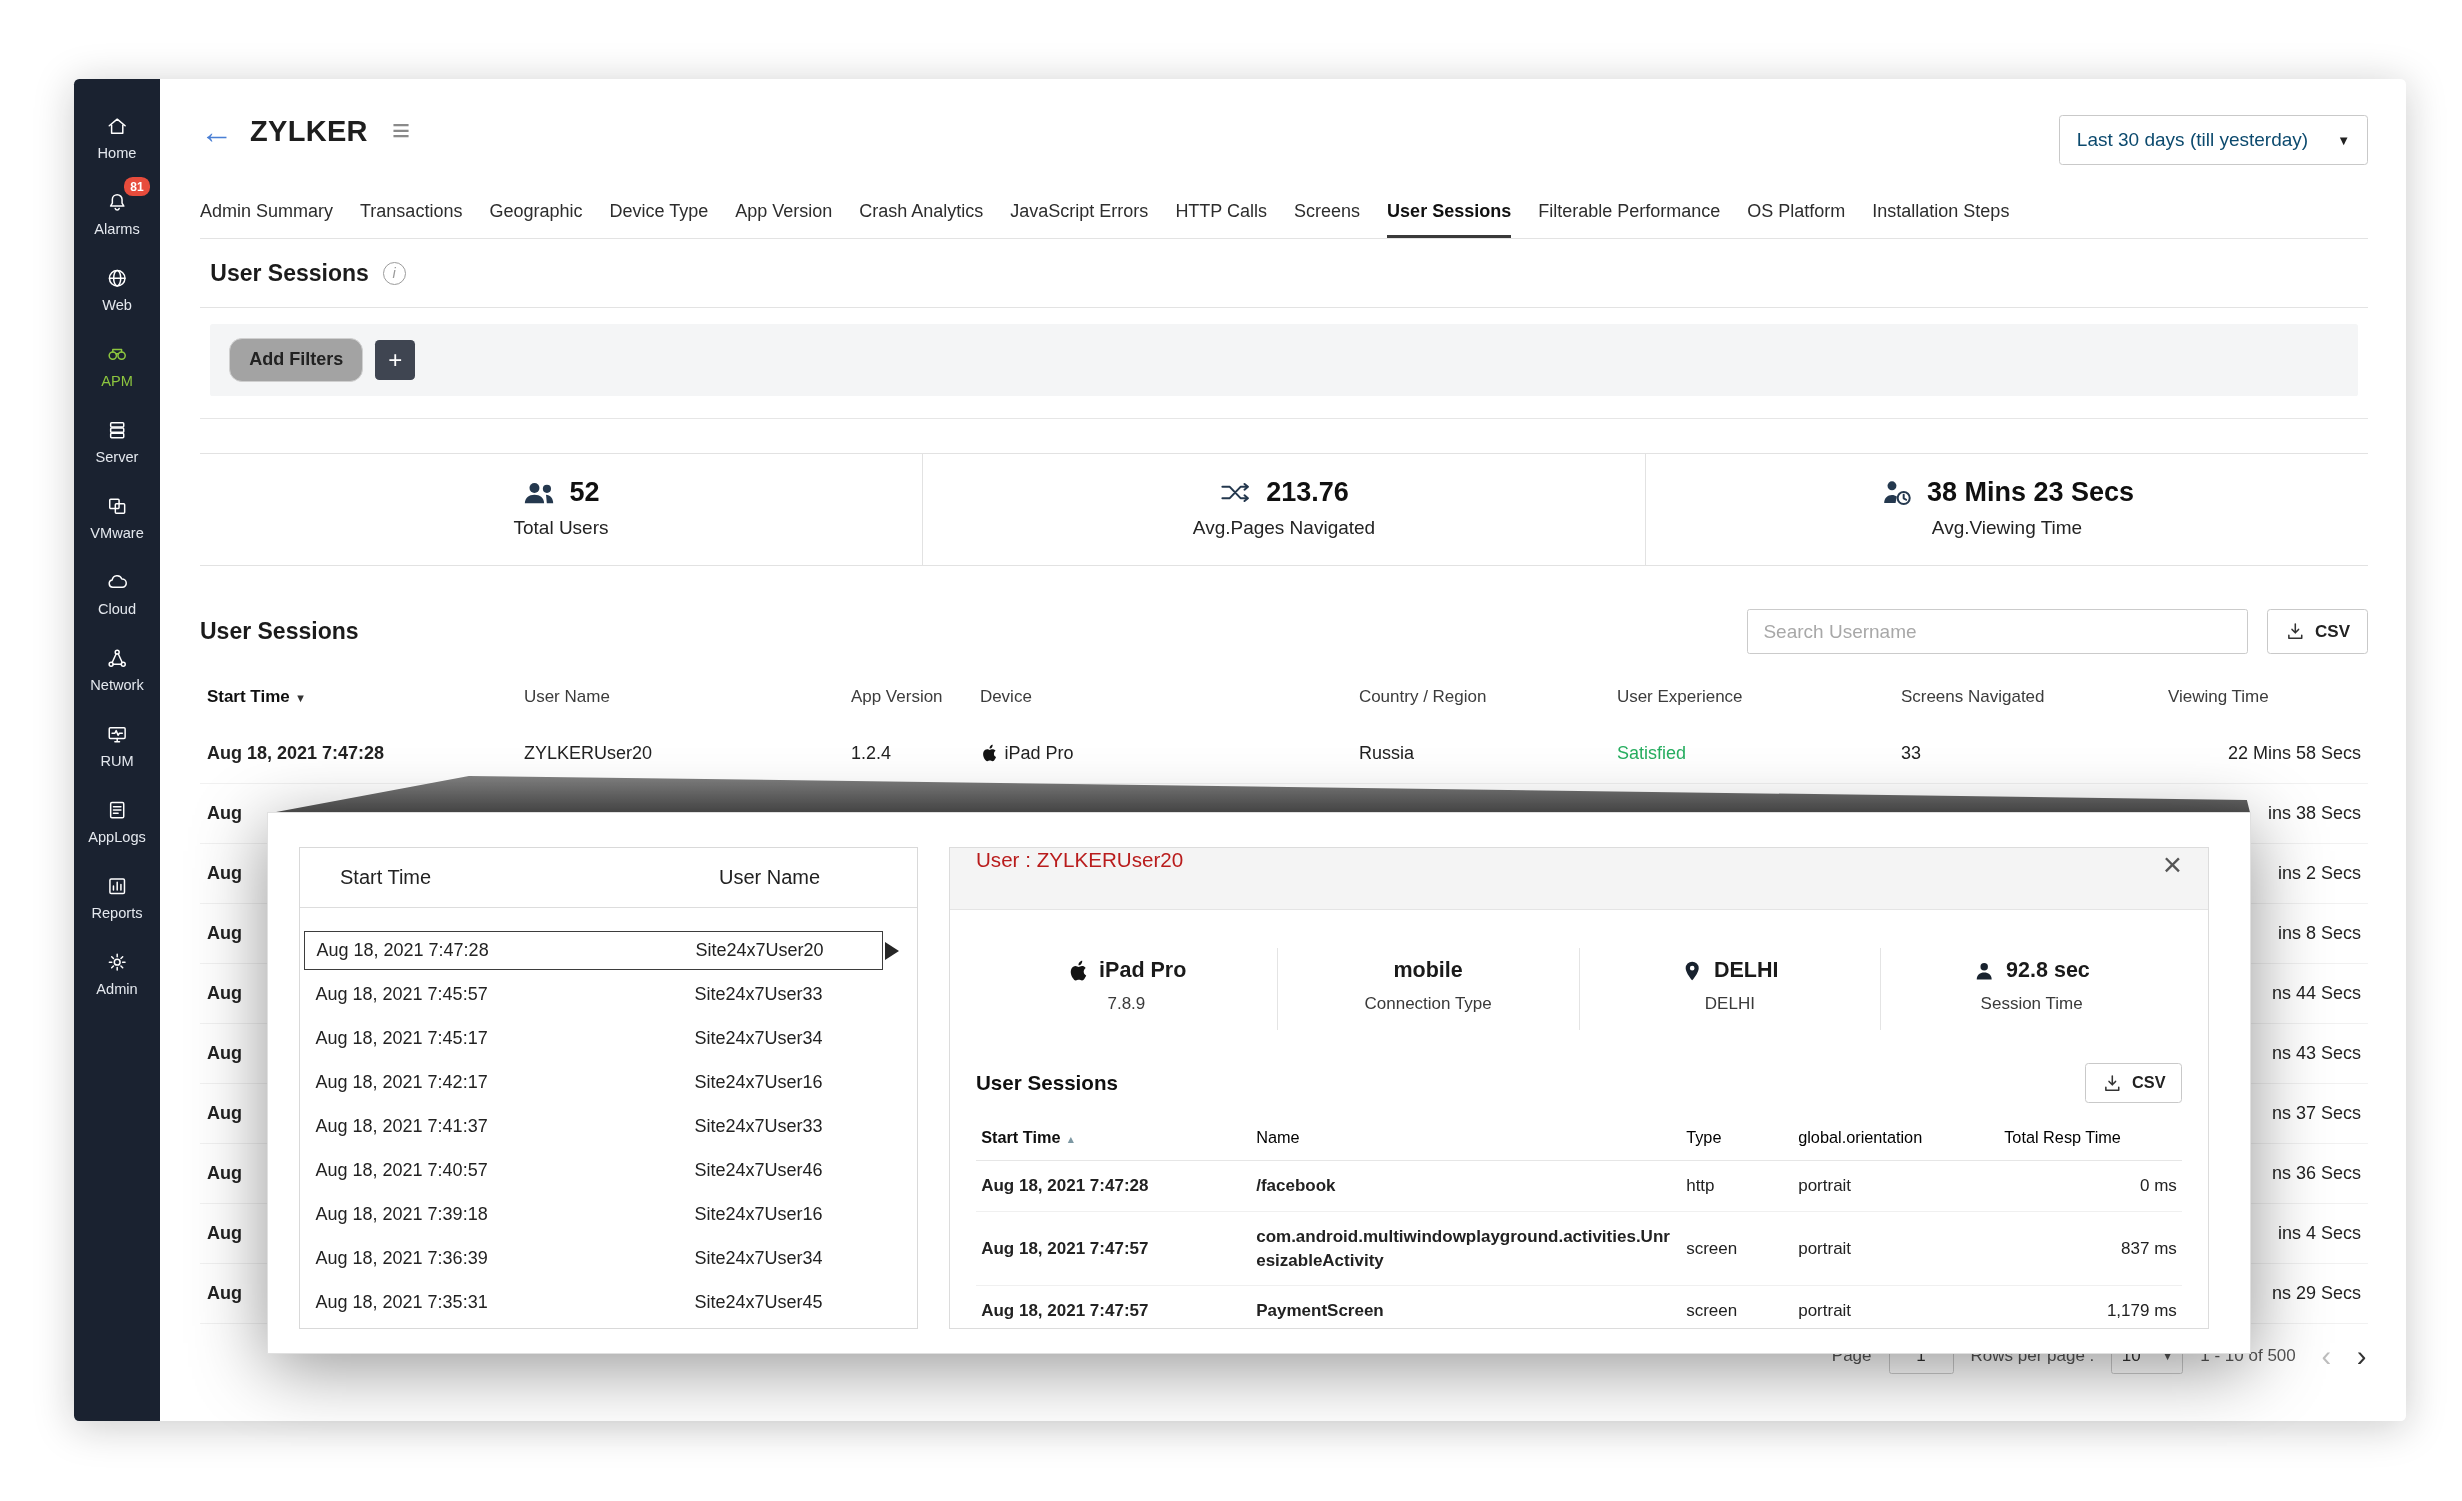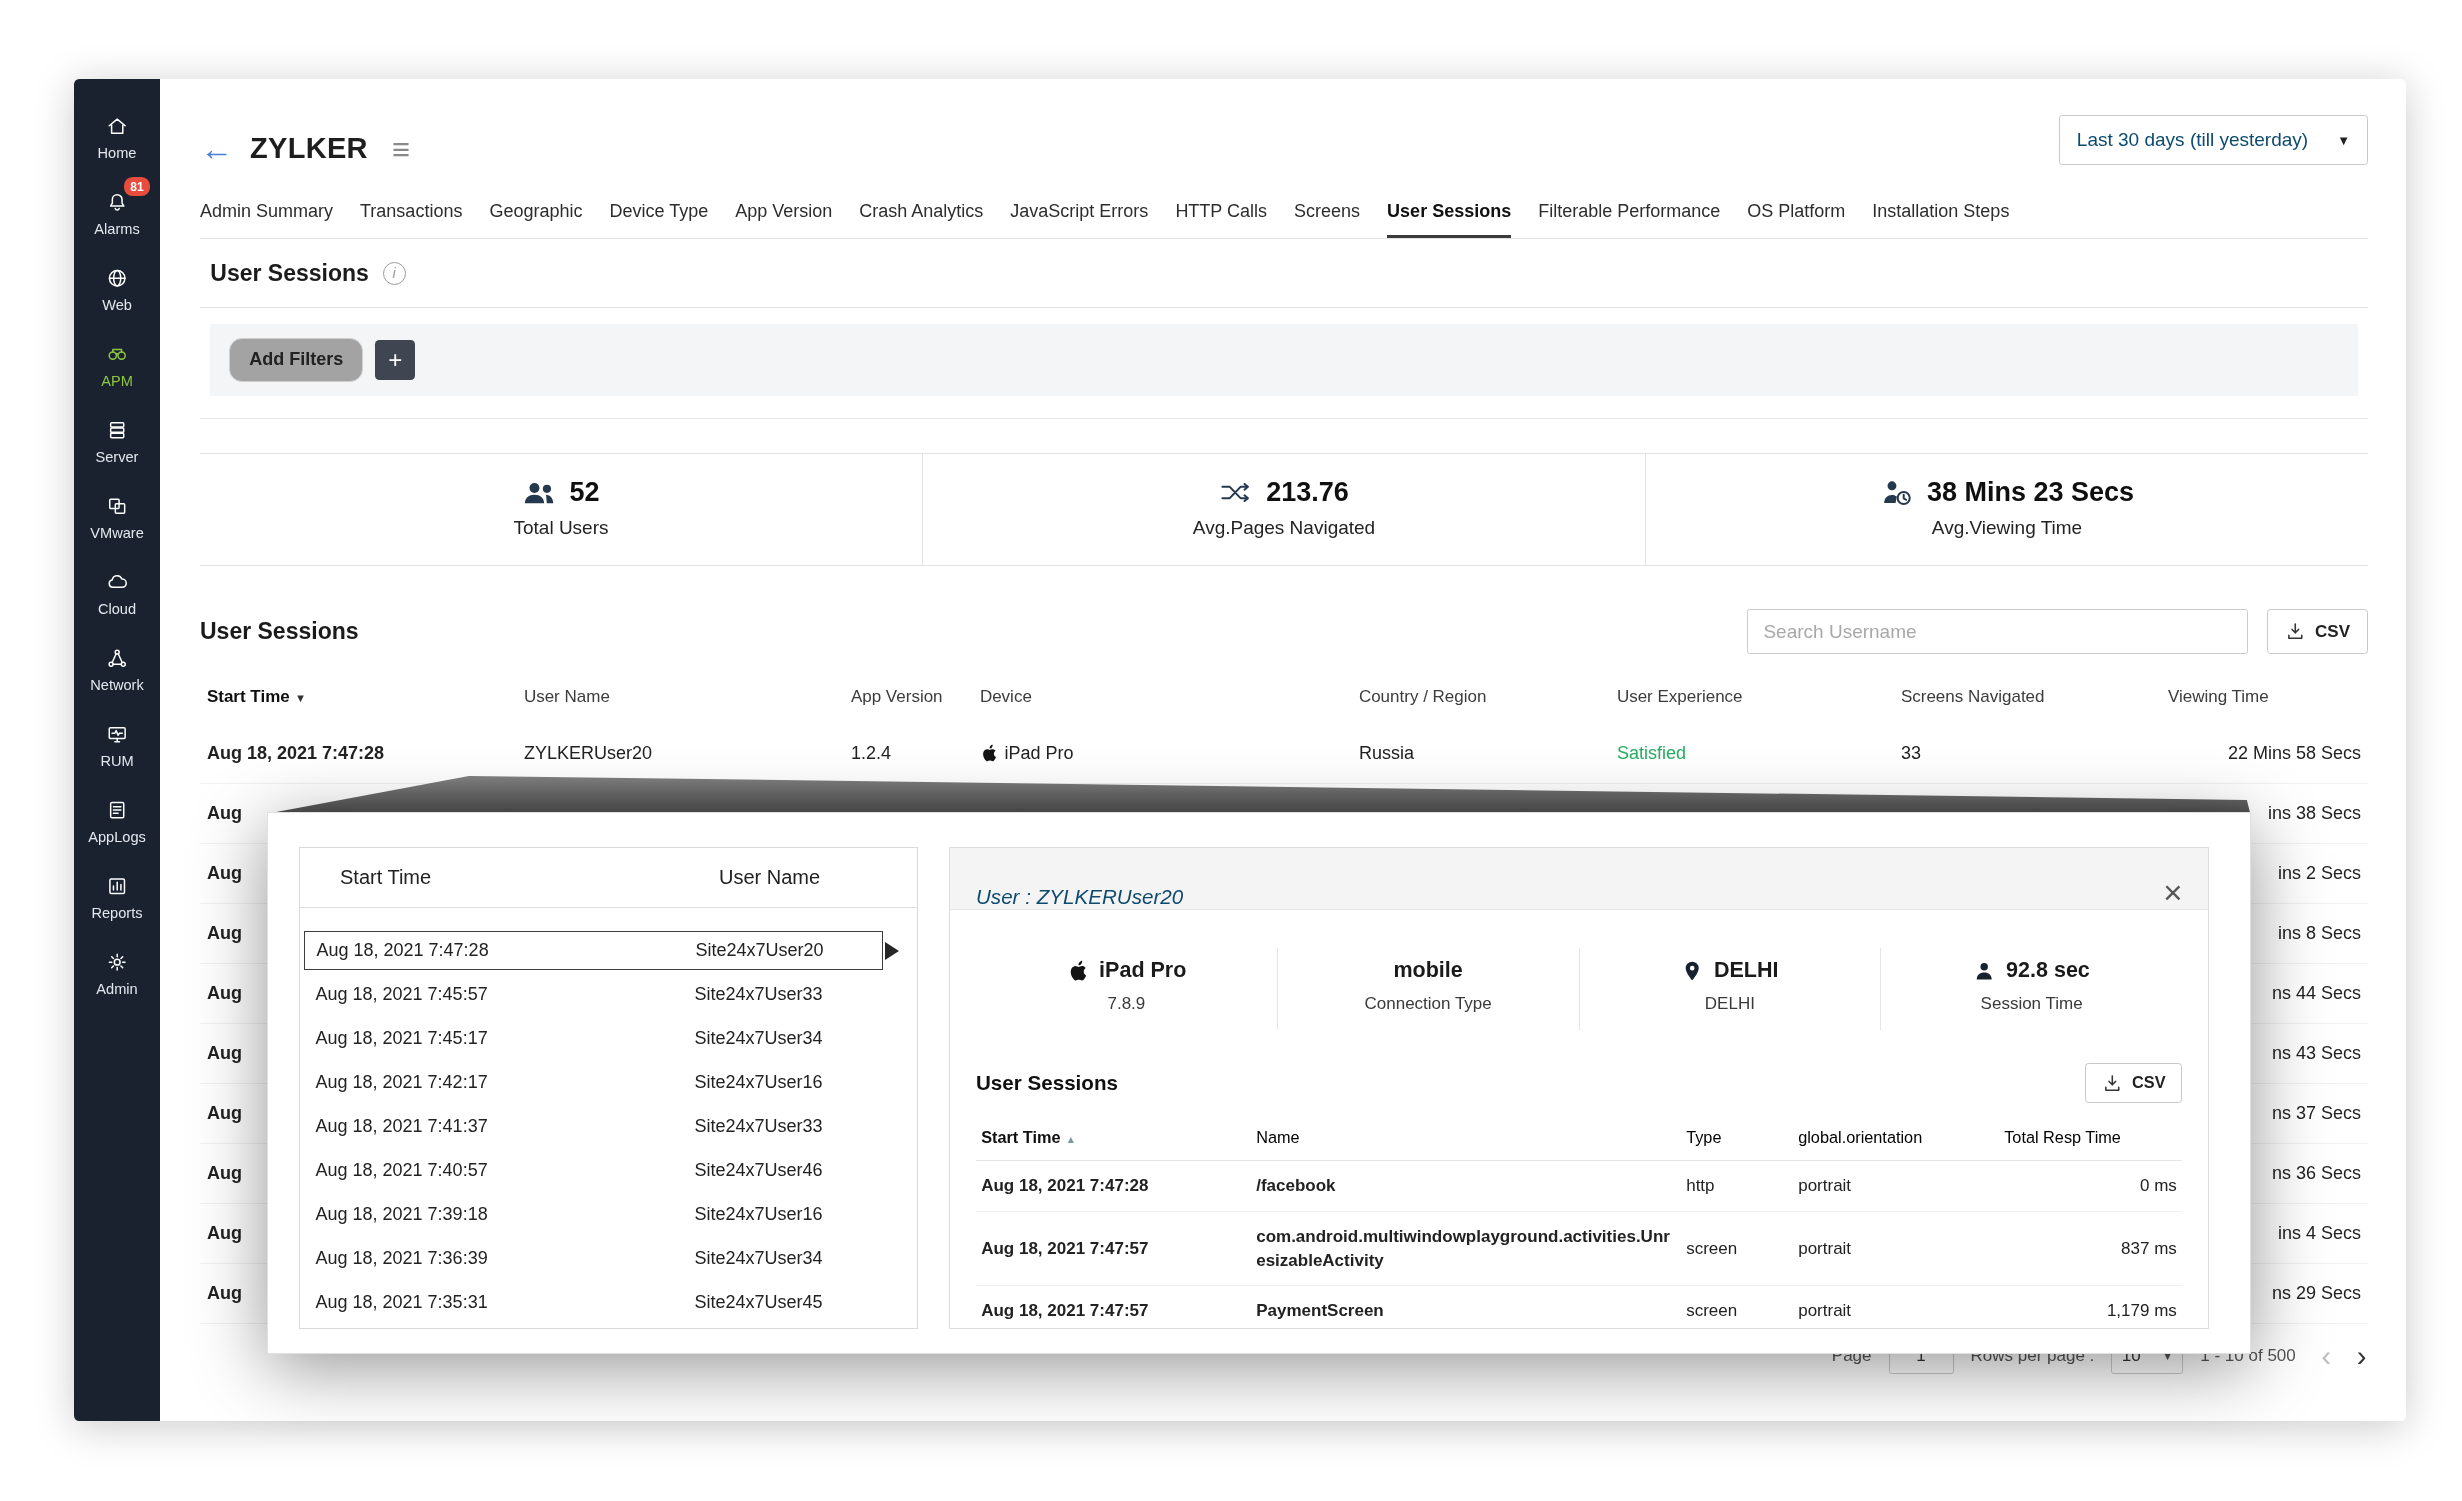--- a/index.html
+++ b/index.html
@@ -18,21 +18,21 @@
     justify-content:center; gap:7.7px; cursor:pointer; position:relative; }
   .sb-icon { width:22.4px; height:22.4px; display:block; }
   .sb-icon svg { width:22.4px; height:22.4px; display:block; stroke:#fff; fill:none; stroke-width:1.6; stroke-linecap:round; stroke-linejoin:round; }
   .sb-item.active .sb-icon svg { stroke:#8dc63f; }
   .sb-label { font-size:14.6px; color:#e4e8ee; }
   .sb-item.active .sb-label { color:#8dc63f; }
   .sb-badge { position:absolute; top:1.7px; right:10.3px; background:#e74c3c; color:#fff;
     font-size:12px; line-height:1; padding:3.4px 6px; border-radius:8.6px; font-weight:bold; }
   
   .main { flex:1; padding:26px 38px 0 40px; position:relative; min-width:0; }
-  .topbar { display:flex; align-items:flex-end; margin-top:10.3px; }
+  .topbar { display:flex; align-items:flex-start; margin-top:10.3px; }
   .icon-back::before { content:"←"; }
   .icon-back { color:#4a7fd4; font-size:33px; margin-right:17px; cursor:pointer; line-height:1; }
   .page-title { font-size:29px; font-weight:bold; color:#1e1e1e; margin:0; letter-spacing:0.3px; }
   .icon-burger::before { content:"≡"; }
   .icon-burger { color:#8a8a8a; font-size:31px; margin-left:24px; cursor:pointer; line-height:1; }
   .daterange { margin-left:auto; border:0.9px solid #c9c9c9; border-radius:3.4px; height:50px;
     padding:0 17px; font-size:19px; color:#0c4a6e; display:flex; align-items:center; gap:29px; cursor:pointer; }
   .icon-caret-down::before { content:"▼"; }
   .daterange .icon-caret-down { font-size:13px; color:#222; }
   
@@ -107,21 +107,21 @@
   .plist-row { display:grid; grid-template-columns:379px 1fr; padding-left:15.5px; height:44px;
     align-items:center; font-size:18px; color:#222; cursor:pointer; }
   .plist-row.selected { border:1.7px solid #3d3d3d; margin:2.6px 34px 2.6px 4.3px; padding-left:11.2px;
     height:39px; position:relative; }
   .sel-arrow { position:absolute; right:-17px; top:50%; transform:translateY(-50%); width:0; height:0;
     border-left:14.6px solid #262626; border-top:9.5px solid transparent; border-bottom:9.5px solid transparent; }
   
   .pdetail { position:absolute; left:681px; top:34px; width:1260px; height:482px;
     border:0.9px solid #dcdcdc; background:#fff; overflow:hidden; }
   .pd-title { height:62px; background:#f4f4f4; border-bottom:0.9px solid #e4e4e4; display:flex;
-    align-items:flex-end; padding:0 26px; font-size:20.6px; color:#0c4a6e;font-style:italic; }
+    align-items:flex-start; padding:0 26px; font-size:20.6px; color:#b91c1c; }
   .icon-close::before { content:"×"; }
   .pd-close { margin-left:auto; font-size:33px; color:#555; cursor:pointer; line-height:1; }
   .pd-cards { display:flex; margin:38px 26px 0; }
   .pd-card { flex:1; text-align:center; padding:10.3px 0 15.5px; }
   .pd-card + .pd-card { border-left:0.9px solid #e4e4e4; }
   .pd-card-top { display:flex; align-items:center; justify-content:center; gap:10.3px;
     font-size:21.5px; font-weight:bold; color:#1a1a1a; }
   .pd-card-sub { font-size:17px; color:#3a3a3a; margin-top:11.2px; }
   .mini-icon svg { width:22.4px; height:24px; display:block; }
   .pd-ushead { display:flex; align-items:center; margin:33px 26px 0; }

